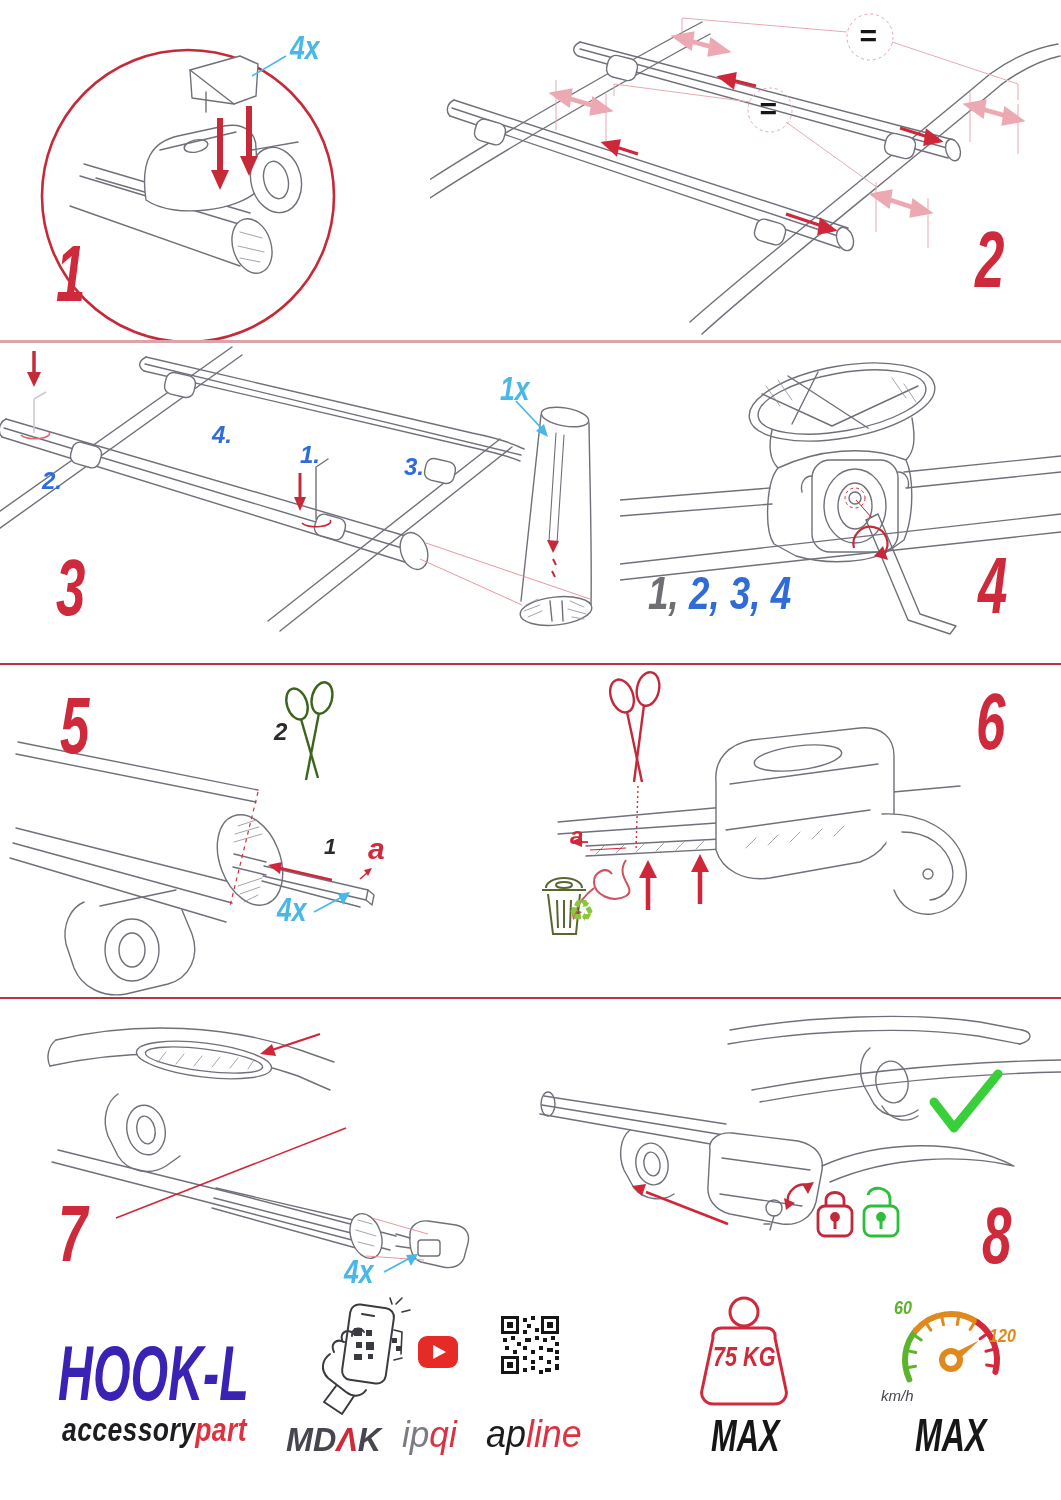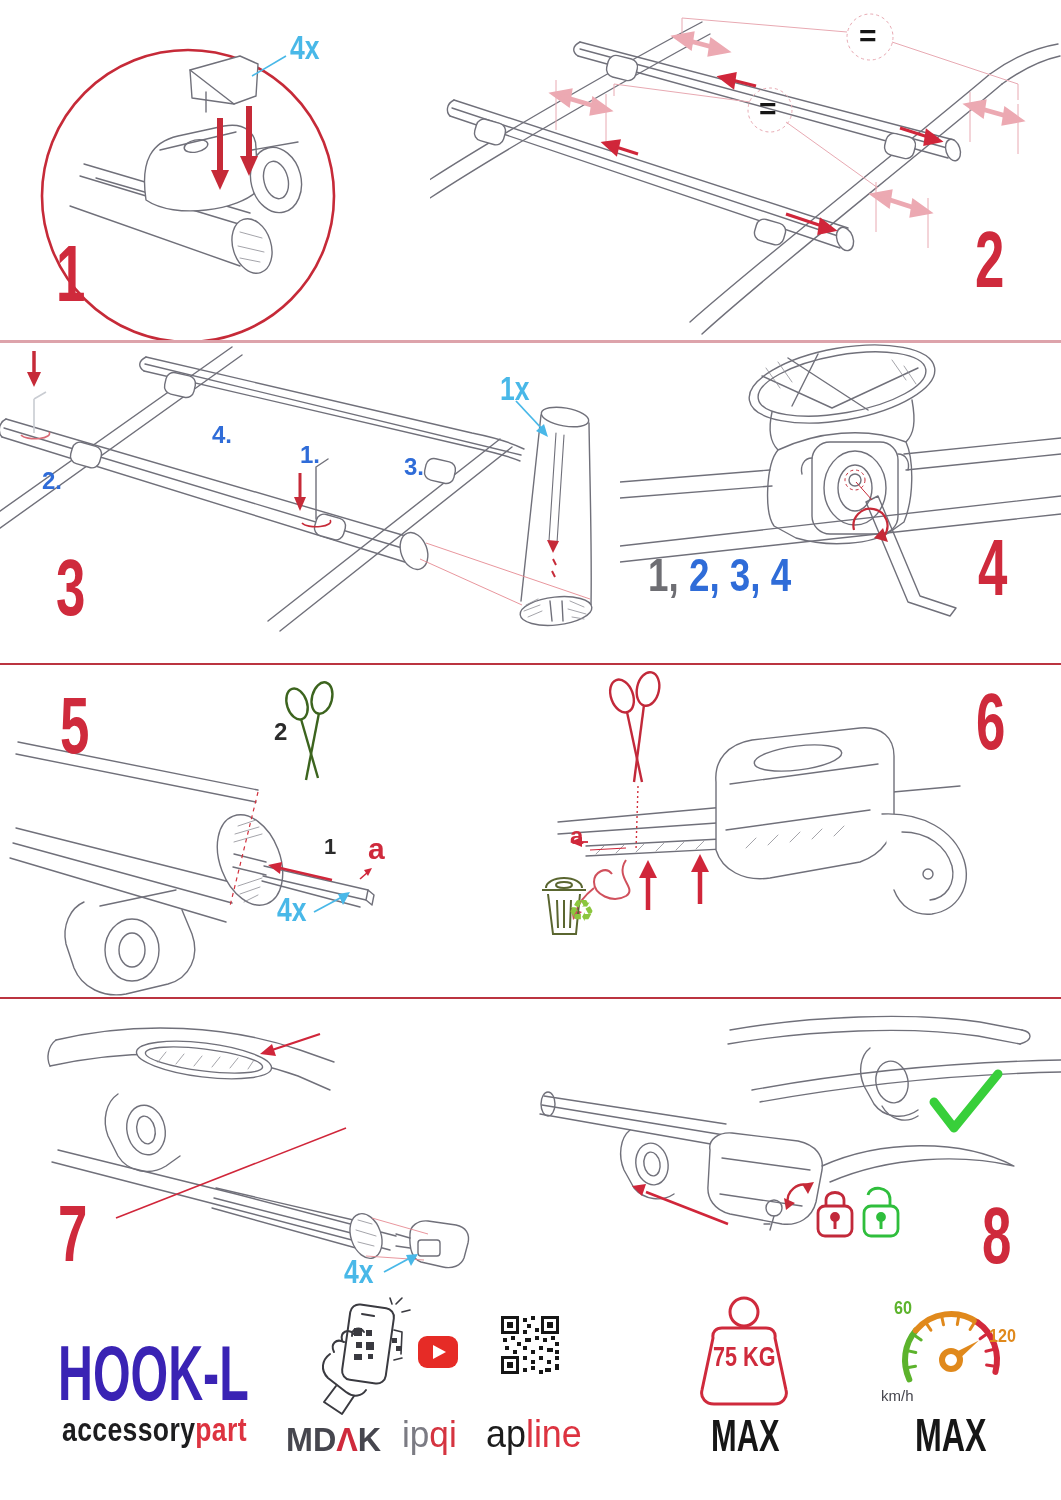--- a/index.html
+++ b/index.html
@@ -1,17 +1,17 @@
 <!DOCTYPE html>
 <html><head>
 <meta charset="utf-8">
 <style>
   html,body{margin:0;padding:0;background:#fff;}
   .page{position:relative;width:1061px;height:1476px;background:#fff;overflow:hidden;
-        font-family:"Liberation Sans",sans-serif;}
+        font-family:"Liberation Sans",sans-serif;font-style:italic;}
   .panel{position:absolute;}
   .panel svg{position:absolute;left:0;top:0;}
   .lbl{position:absolute;line-height:1;white-space:nowrap;}
   .cond{display:inline-block;transform-origin:0 0;}
   .num{font-weight:700;font-size:80px;color:#cf2a3c;letter-spacing:-2px;transform:scaleX(.66);}
   .qty{font-weight:600;font-size:34px;color:#49b8e8;transform:scaleX(.78);}
   .bluelab{font-weight:600;font-size:24px;color:#2f6cd8;}
   .eq{font-weight:900;font-size:30px;color:#151515;}
   .blklab{font-weight:600;font-size:24px;color:#2b2b2b;}
   .adim{font-weight:700;font-size:30px;color:#cf2a3c;}
@@ -208,21 +208,21 @@
       </g>
     </svg>
     <span class="lbl bluelab" style="left:42px;top:126px">2.</span>
     <span class="lbl bluelab" style="left:212px;top:80px">4.</span>
     <span class="lbl bluelab" style="left:300px;top:100px">1.</span>
     <span class="lbl bluelab" style="left:404px;top:112px">3.</span>
     <span class="lbl qty cond" style="left:500px;top:28px">1x</span>
     <span class="lbl num cond" style="left:56px;top:205px">3</span>
   </div>
 
-  <div class="panel" style="left:620px;top:330px;width:441px;height:320px">
+  <div class="panel" style="left:620px;top:348px;width:441px;height:320px">
     <svg width="441" height="320" viewBox="0 0 441 320">
       <g class="ln">
         <ellipse cx="222" cy="54" rx="94" ry="36" transform="rotate(-10 222 54)" fill="#fff"></ellipse>
         <ellipse cx="222" cy="54" rx="85" ry="29" transform="rotate(-10 222 54)"></ellipse>
         <path d="M142 46 L212 78 M212 78 L298 38 M168 28 L248 80 M198 24 L172 76"></path>
         <path class="hatch" d="M146 38 L160 58 M158 32 L172 52 M272 30 L286 50 M284 36 L296 54"></path>
         <path d="M152 82 C148 100 150 112 158 120 M292 70 C296 92 294 104 286 112"></path>
         <path d="M158 120 C146 134 144 182 154 196 L176 208 C210 218 252 214 270 202 L284 192 C294 168 294 130 286 112 C246 96 196 102 158 120 Z" fill="#fff"></path>
         <rect x="192" y="112" width="86" height="92" rx="18" fill="#fff"></rect>
         <ellipse cx="235" cy="158" rx="31" ry="37"></ellipse>

